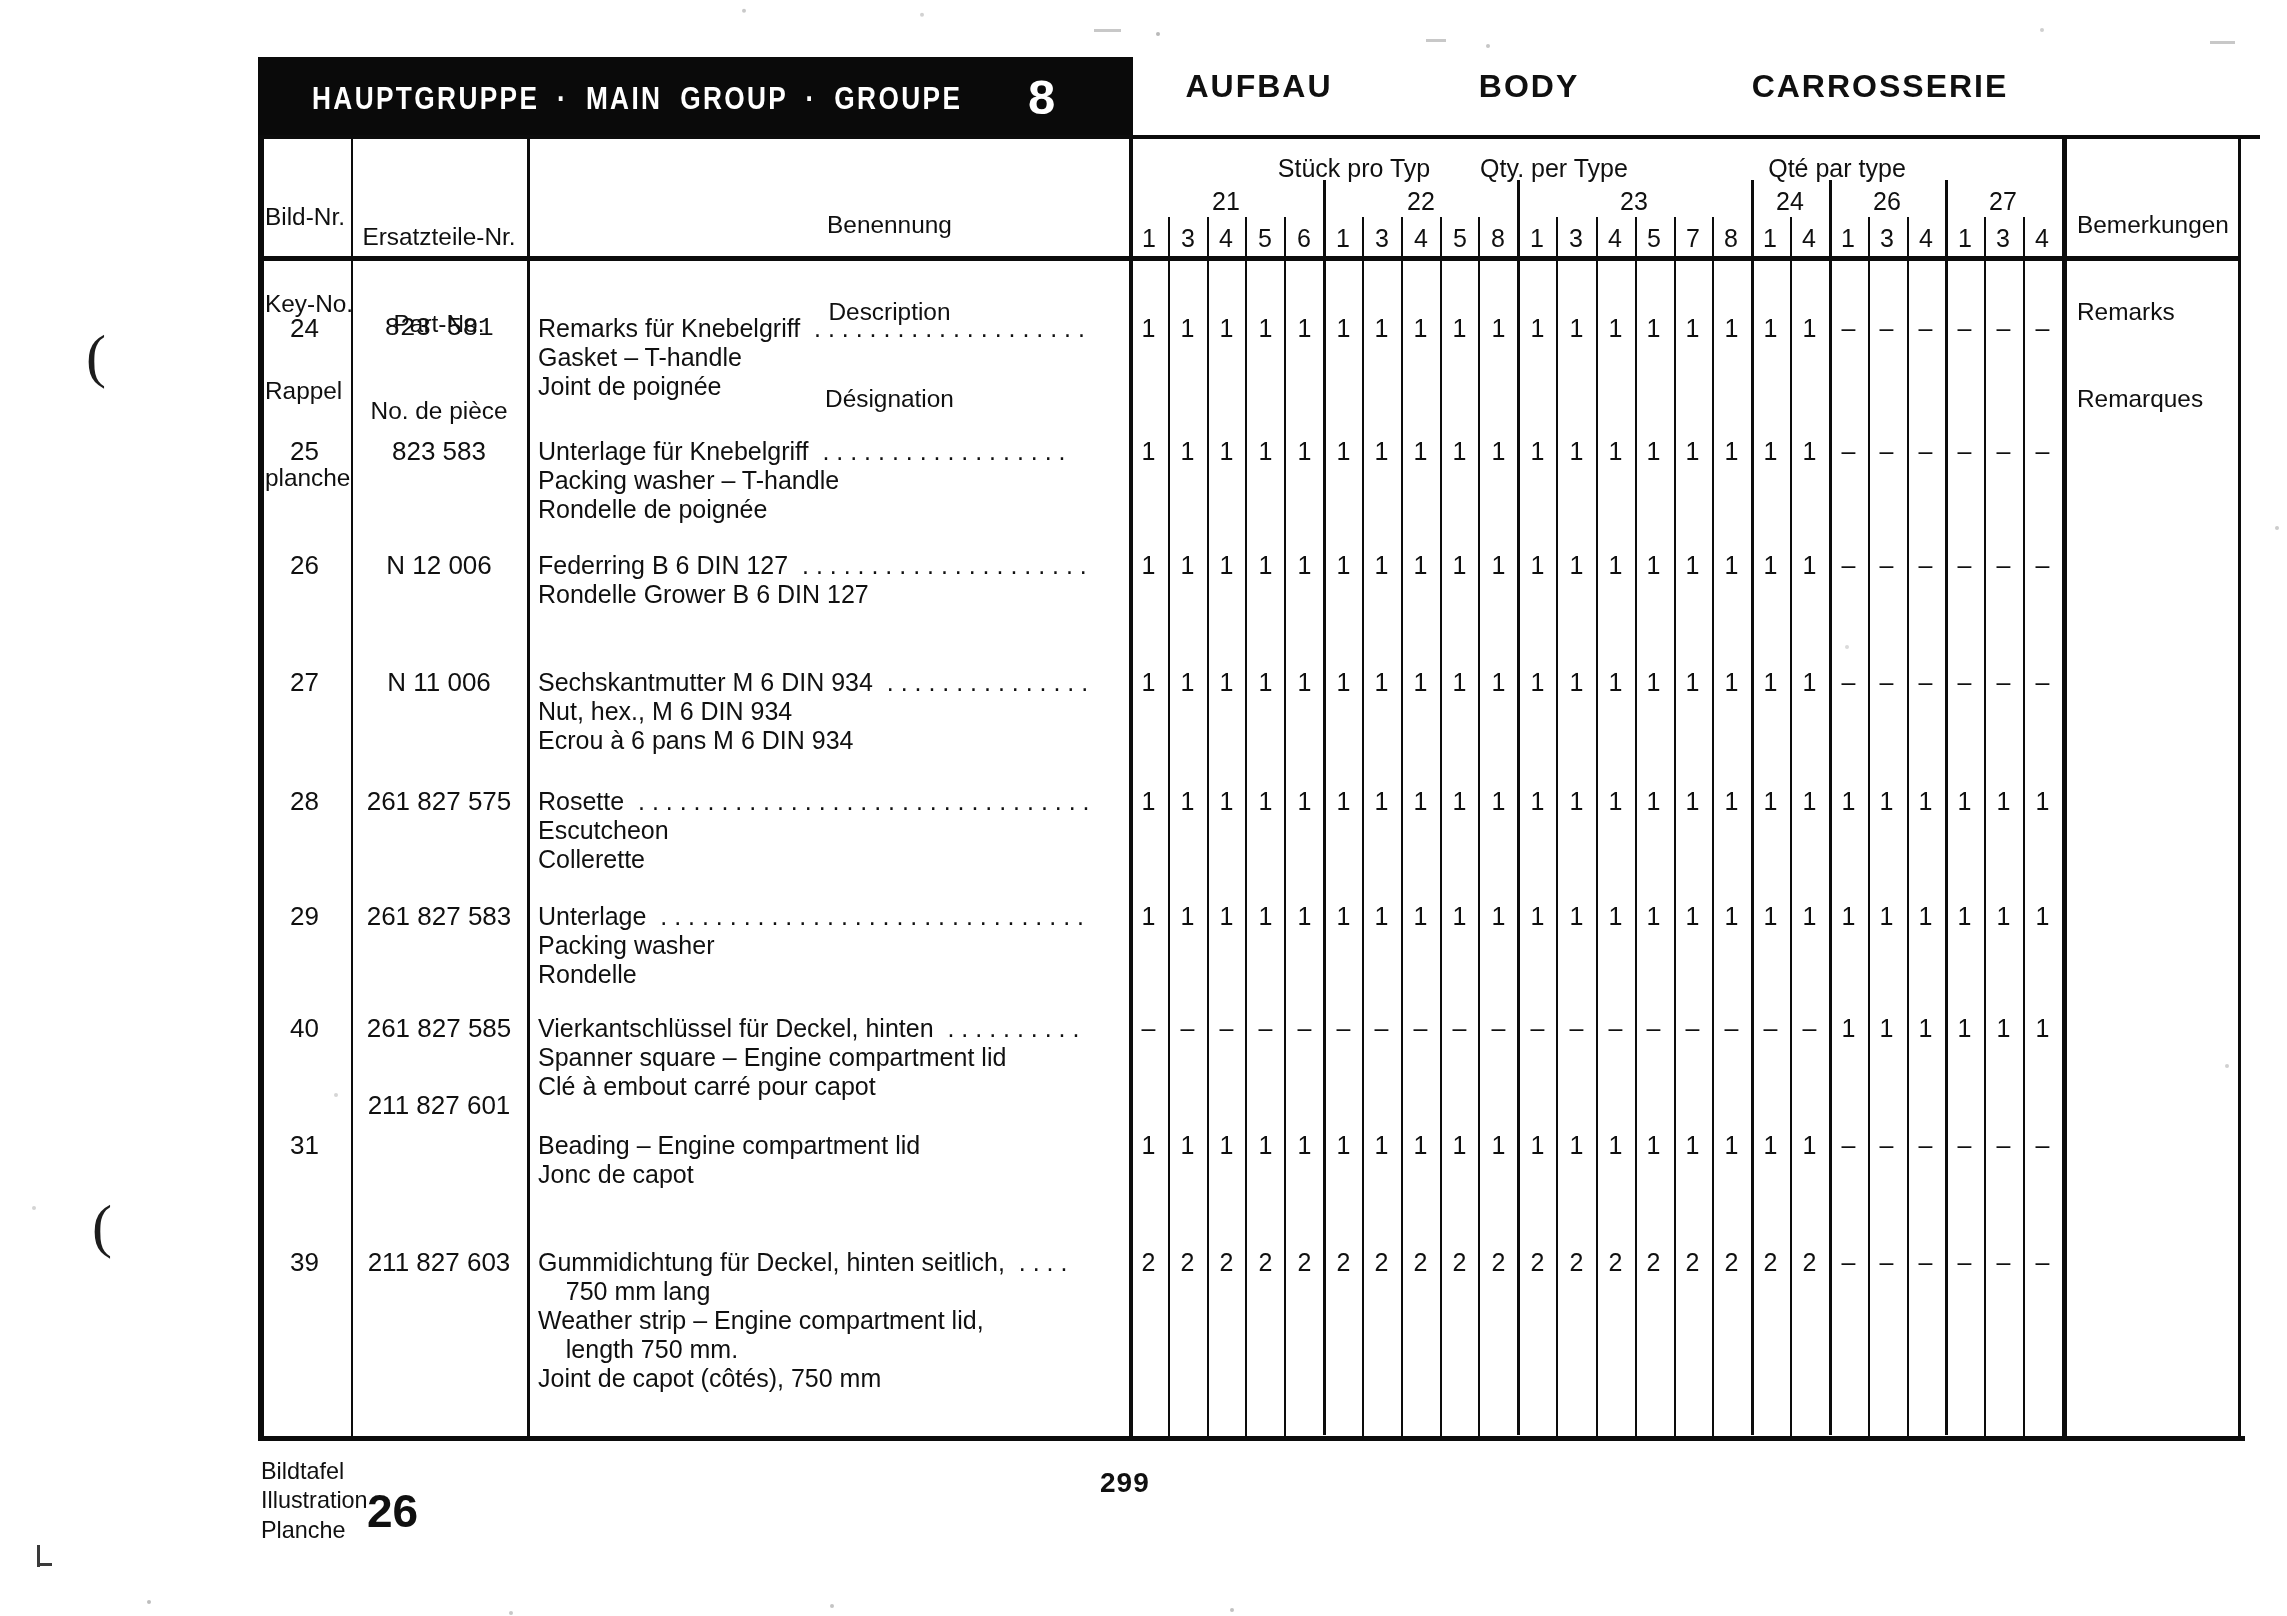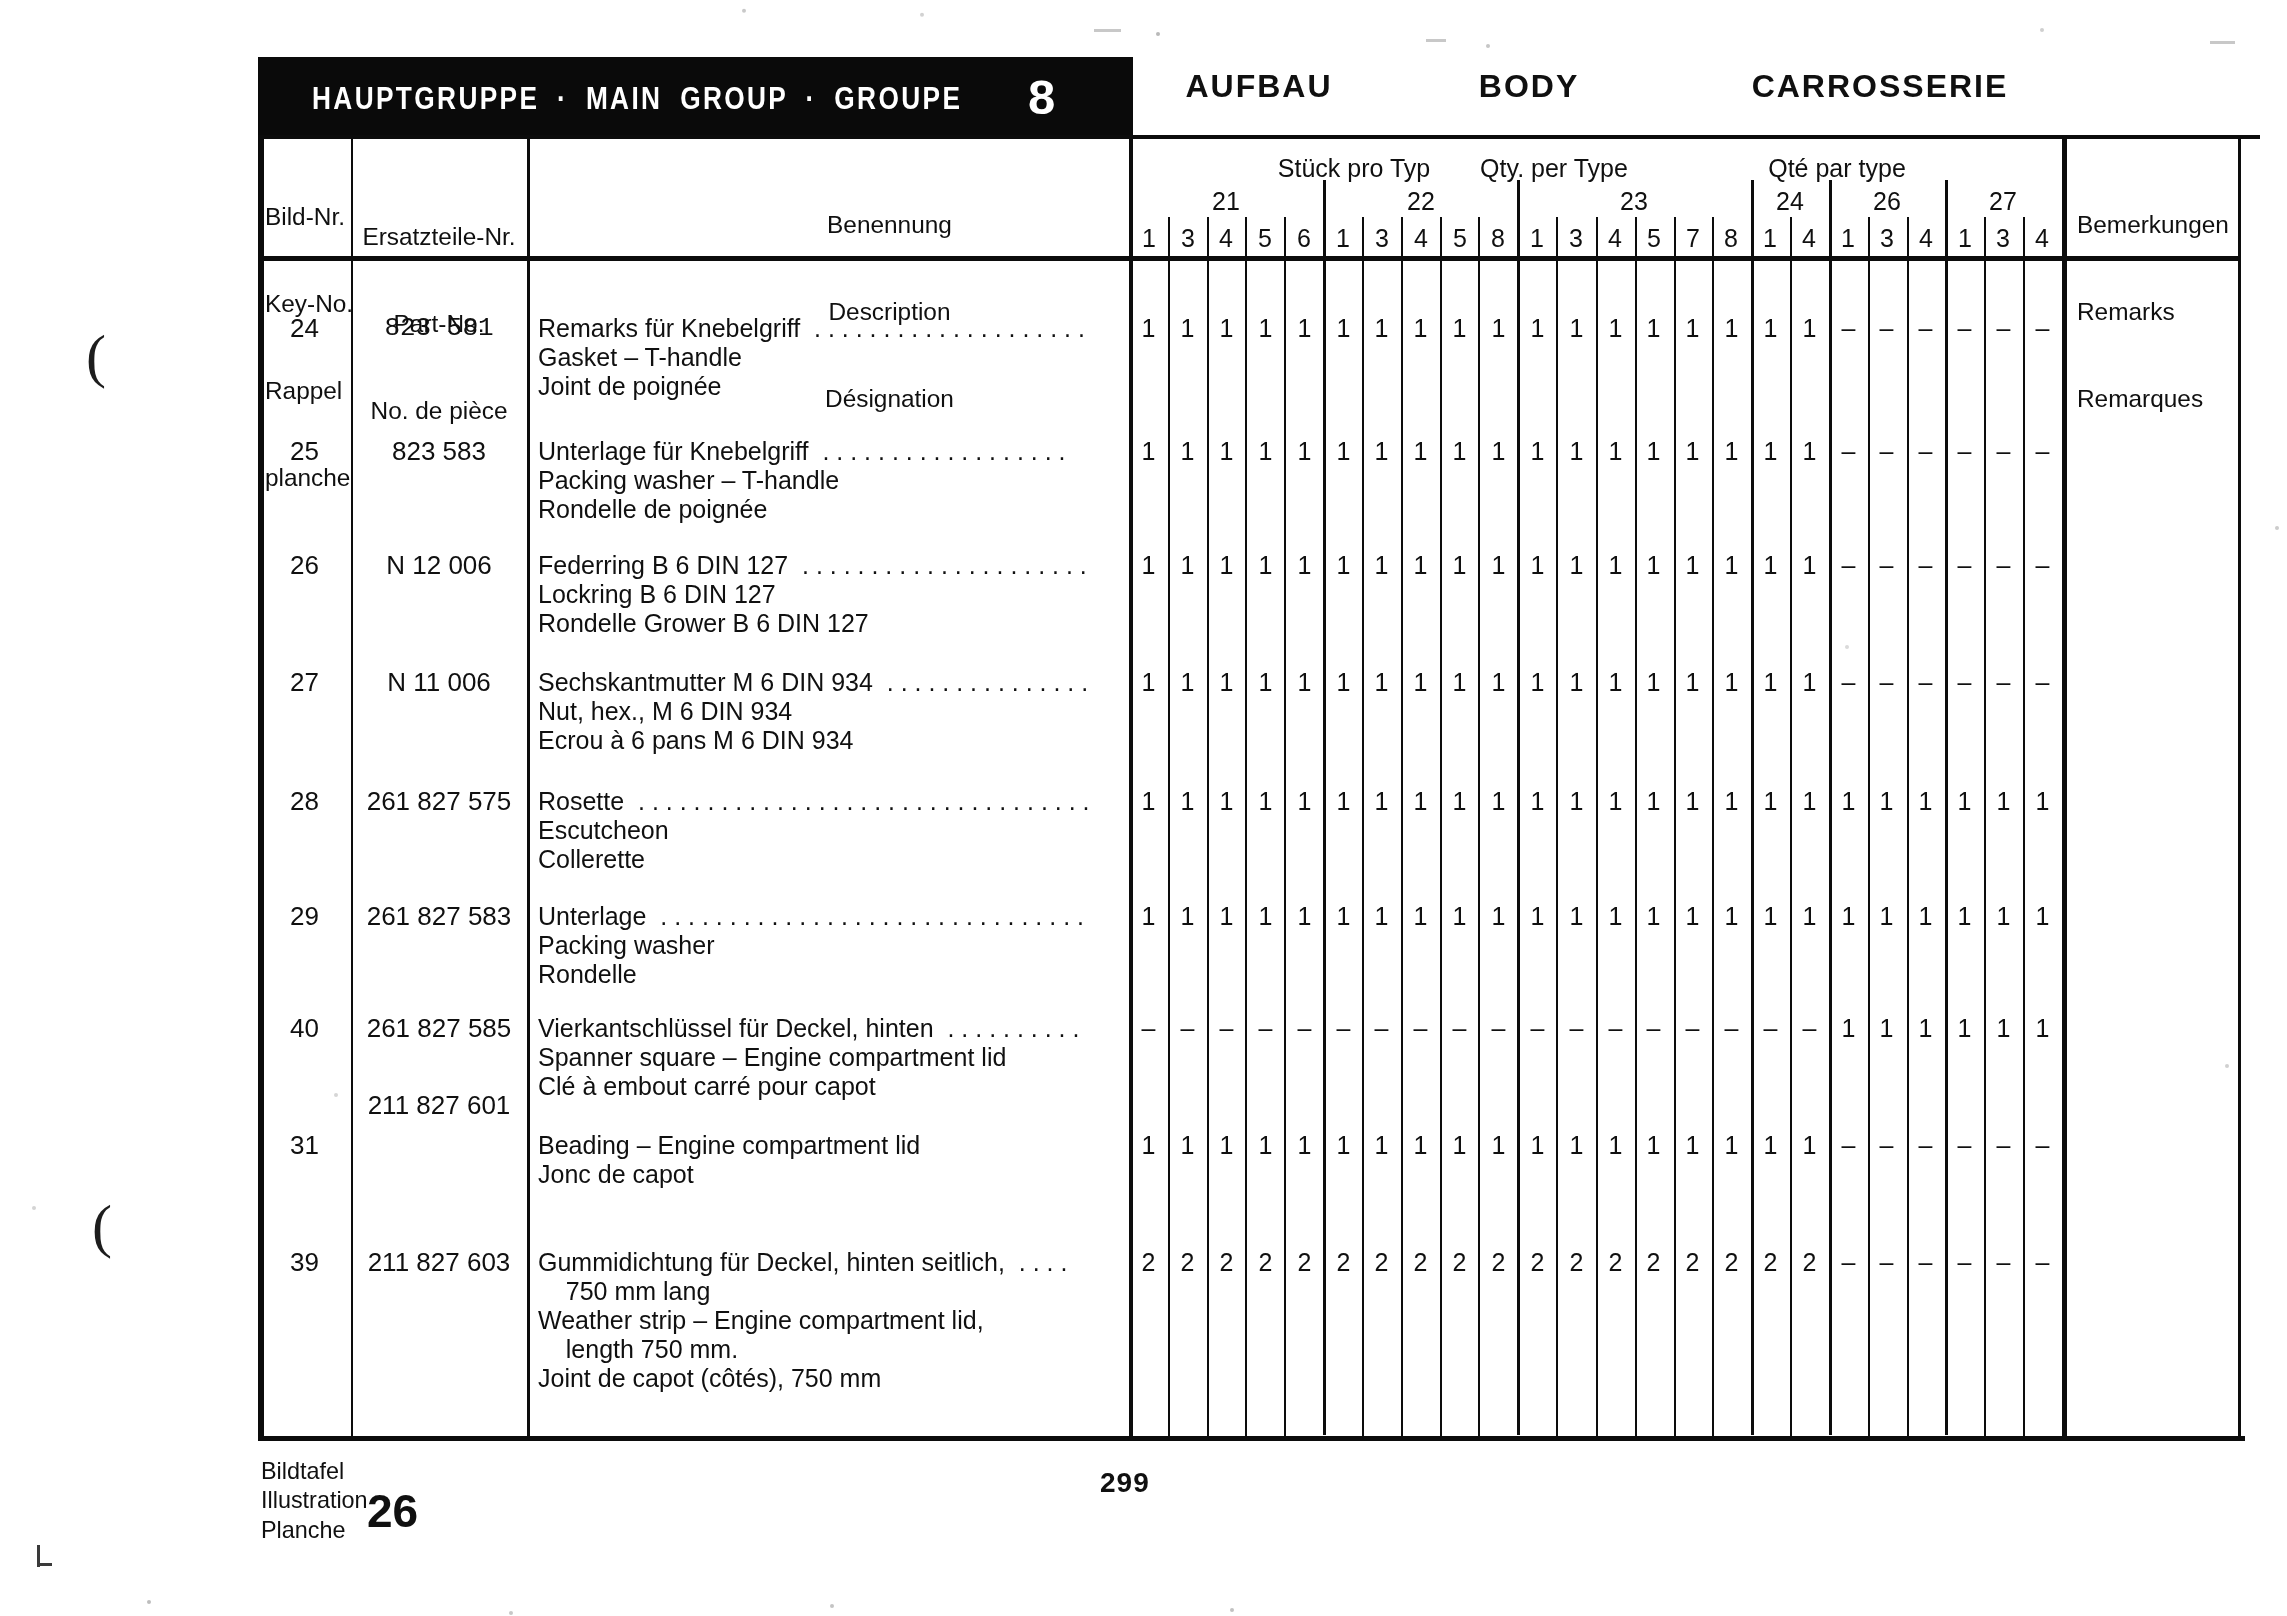--- a/index.html
+++ b/index.html
@@ -235,21 +235,20 @@
       <div class="qty-cell" style="left: 1829px; top: 437px;">–</div>
       <div class="qty-cell" style="left: 1867px; top: 437px;">–</div>
       <div class="qty-cell" style="left: 1906px; top: 437px;">–</div>
       <div class="qty-cell" style="left: 1945px; top: 437px;">–</div>
       <div class="qty-cell" style="left: 1984px; top: 437px;">–</div>
       <div class="qty-cell" style="left: 2023px; top: 437px;">–</div>
       <div class="row-key" style="top: 551px;">26</div>
       <div class="row-part" style="top: 551px;">N 12 006</div>
       <div class="row-desc" style="top: 551px;">
         <div class="desc-line">Federring B 6 DIN 127  . . . . . . . . . . . . . . . . . . . . .</div>
-        <div class="desc-line">Lockring B 6 DIN 127</div>
         <div class="desc-line">Rondelle Grower B 6 DIN 127</div>
       </div>
       <div class="qty-cell" style="left: 1129px; top: 551px;">1</div>
       <div class="qty-cell" style="left: 1168px; top: 551px;">1</div>
       <div class="qty-cell" style="left: 1207px; top: 551px;">1</div>
       <div class="qty-cell" style="left: 1246px; top: 551px;">1</div>
       <div class="qty-cell" style="left: 1285px; top: 551px;">1</div>
       <div class="qty-cell" style="left: 1324px; top: 551px;">1</div>
       <div class="qty-cell" style="left: 1362px; top: 551px;">1</div>
       <div class="qty-cell" style="left: 1401px; top: 551px;">1</div>

